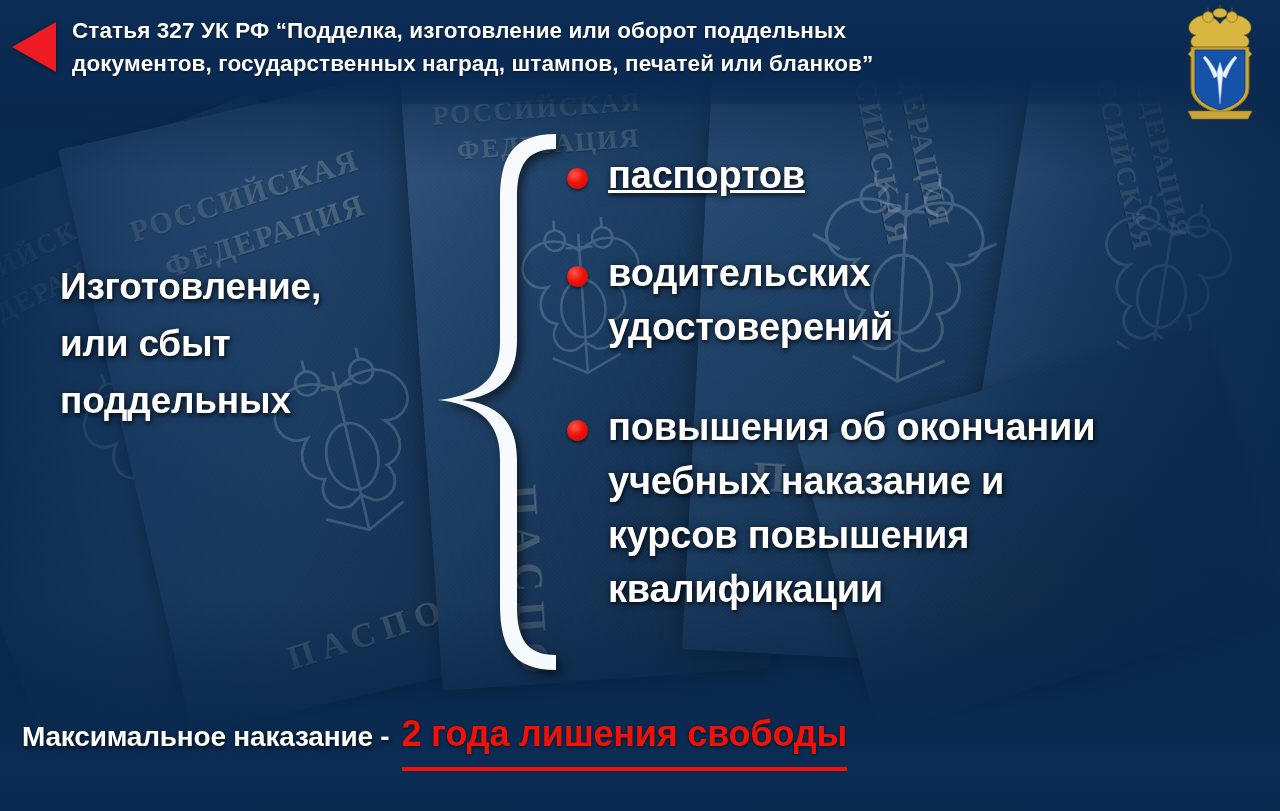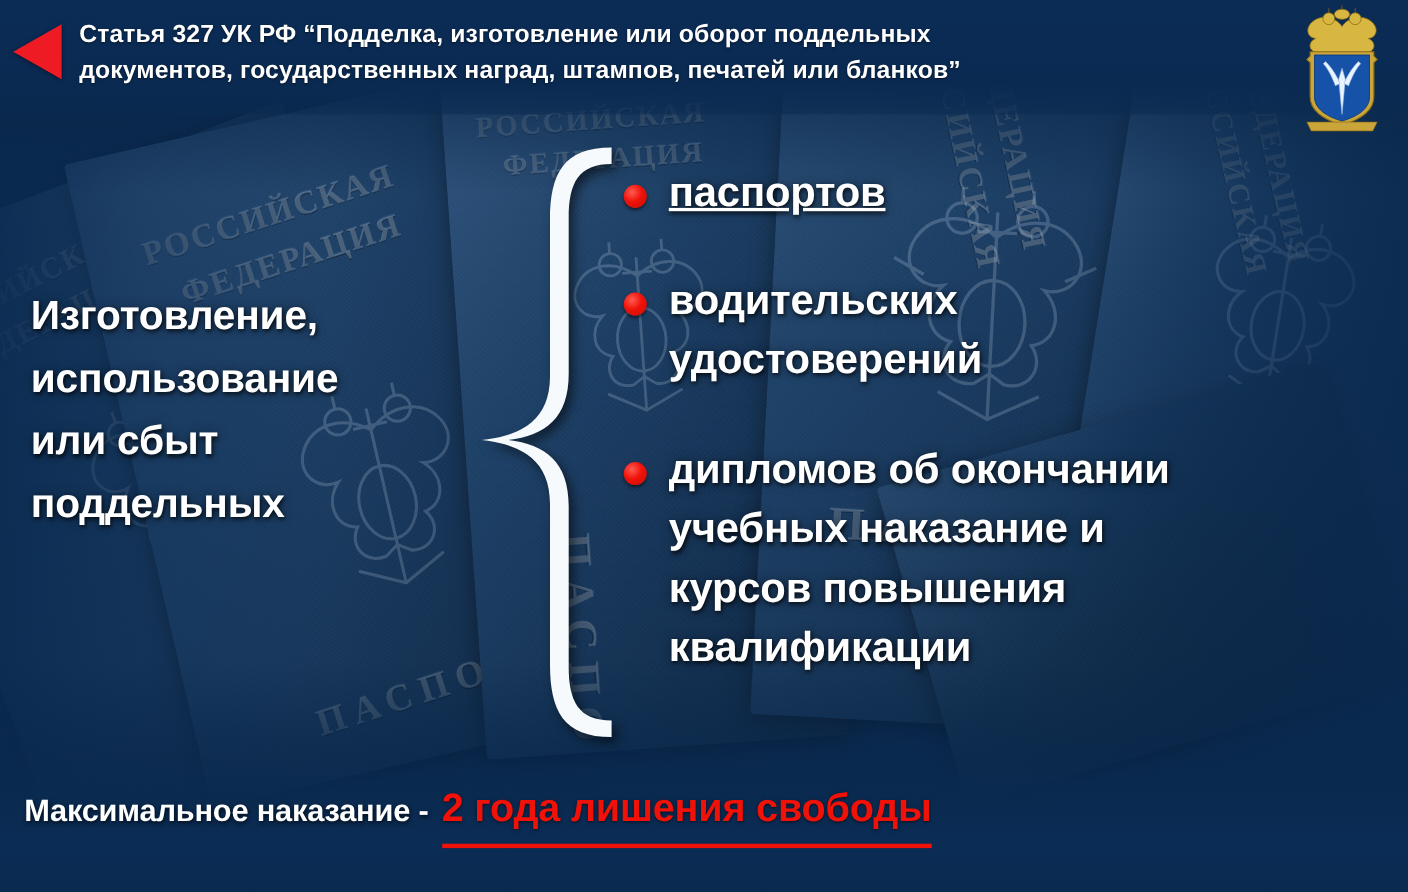--- a/index.html
+++ b/index.html
@@ -139,21 +139,21 @@
     left: 28px; top: 258px;
     width: 400px;
     z-index: 4;
     color: #ffffff;
     font-size: 37px;
     font-weight: 700;
     line-height: 57px;
     letter-spacing: -0.2px;
     text-shadow: 1px 2px 4px rgba(0,0,0,0.75), 0 0 10px rgba(0,0,0,0.35);
   }
-  .left-block .ln { display: block; white-space: nowrap; }
+  .left-block .ln { display: block; white-space: nowrap; margin-left: 32px; }
 
   
   .brace {
     position: absolute;
     left: 404px; top: 128px;
     width: 190px; height: 548px;
     z-index: 4;
     filter: drop-shadow(4px 5px 5px rgba(0,0,0,0.55));
   }
   .brace svg { display: block; }
@@ -365,21 +365,20 @@
 
         <g fill="#caa53a" stroke="#8a6a14" stroke-width="0.6">
           <path d="M10 107 L74 107 L70 115 L14 115 Z"></path>
         </g>
       </svg>
     </div>
   </div>
 
   <div class="left-block">
     <span class="ln">Изготовление,</span>
-    <span class="ln">использование</span>
     <span class="ln">или сбыт</span>
     <span class="ln">поддельных</span>
   </div>
 
   <div class="brace">
     <svg width="190" height="548" viewBox="0 0 190 548">
       <path d="M152 6
                C108 6 96 30 96 72
                L96 214
                C96 254 70 268 34 272
@@ -404,21 +403,21 @@
     </div>
 
     <div class="bullet-item" id="bi-2">
       <span class="dot"></span>
       <span class="ln">водительских</span>
       <span class="ln">удостоверений</span>
     </div>
 
     <div class="bullet-item" id="bi-3">
       <span class="dot"></span>
-      <span class="ln">дипломов об окончании</span>
+      <span class="ln">повышения об окончании</span>
       <span class="ln">учебных наказание и</span>
       <span class="ln">курсов повышения</span>
       <span class="ln">квалификации</span>
     </div>
 
   </div>
 
   <div class="footer">
     <div class="footer-inner">
       <span class="footer-label">Максимальное наказание -</span><span class="footer-penalty">2 года лишения свободы</span>

